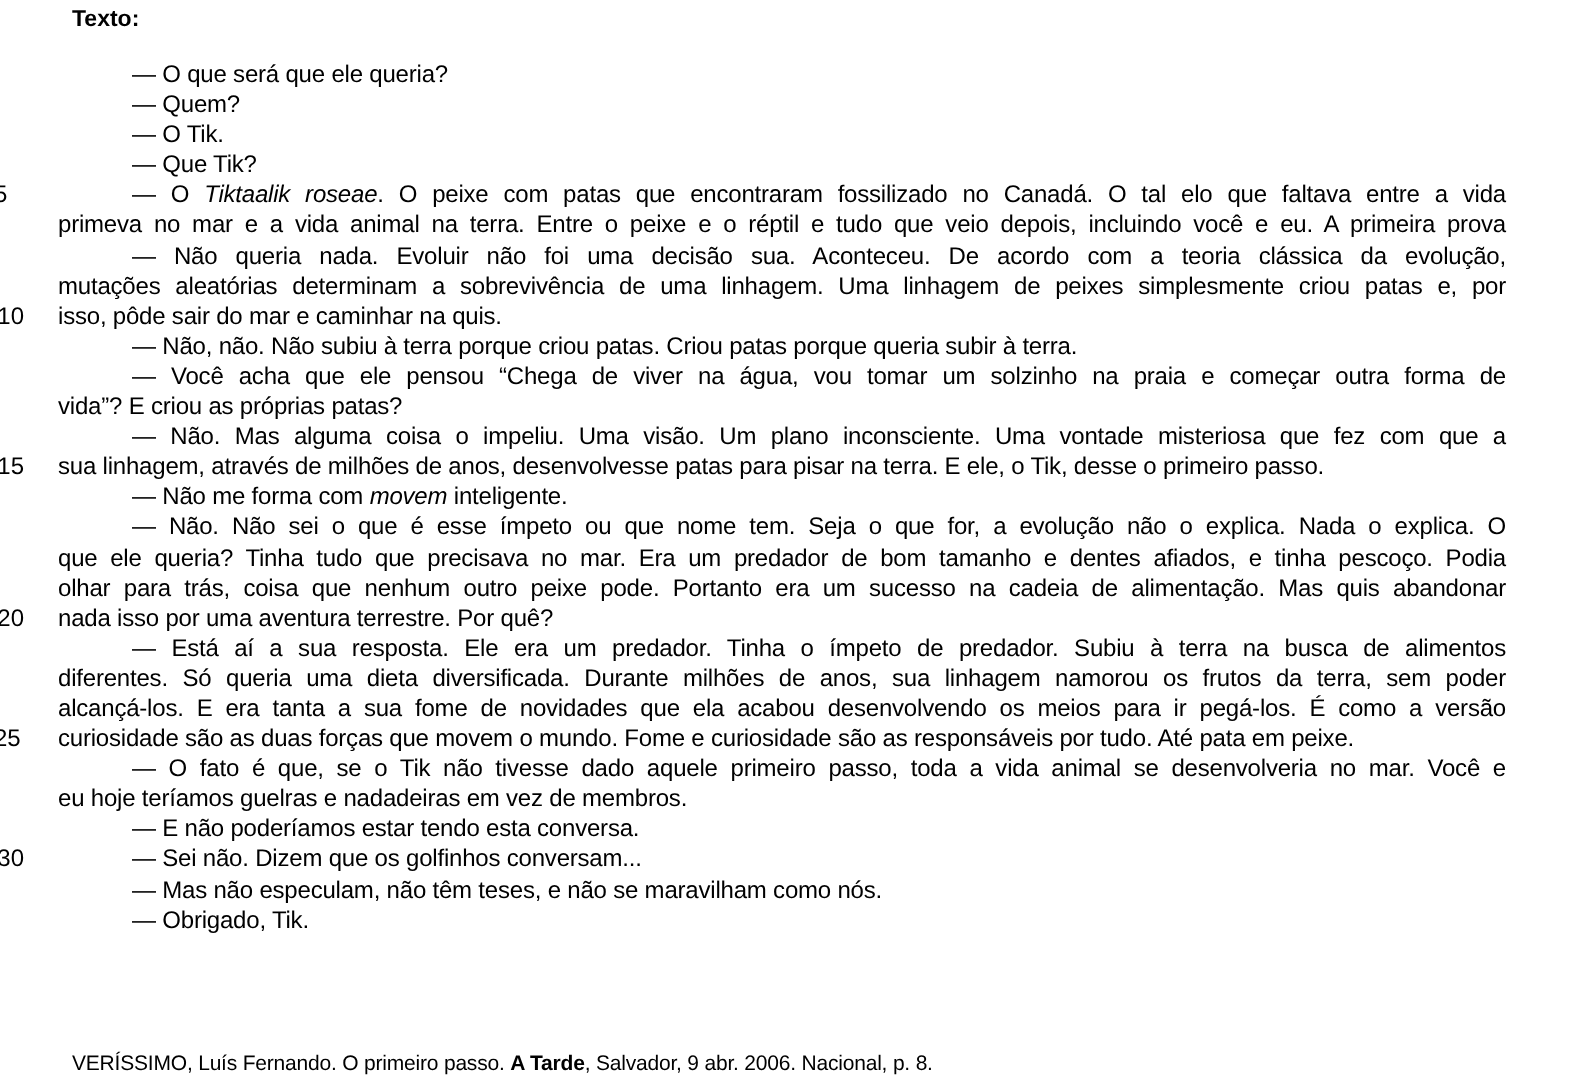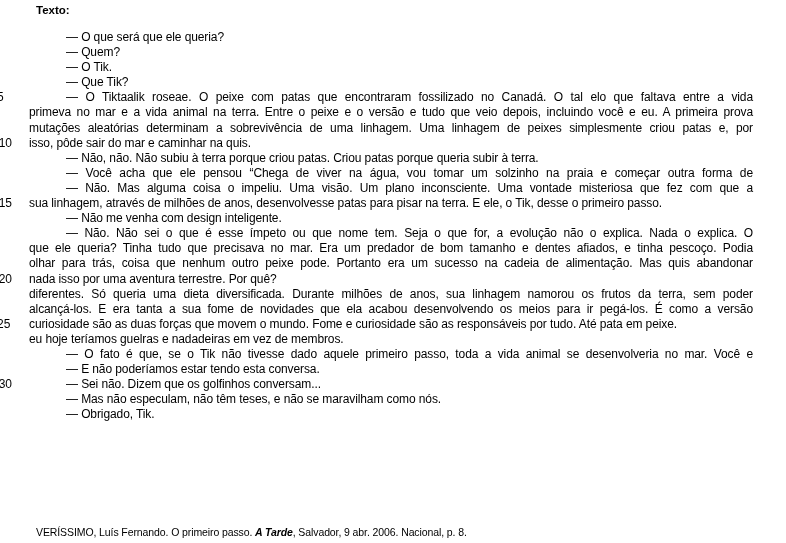--- a/index.html
+++ b/index.html
@@ -33,22 +33,22 @@
   .line.j { text-align: justify; text-align-last: justify; }
   .lnum {
     position: absolute;
     left: -32px;
     top: 0;
     width: 15px;
     text-align: right;
     text-indent: 0;
     letter-spacing: 0;
   }
-  .it { }
-  .bd { font-weight: bold; font-style: italic; }
+  .it { font-style: italic; }
+  .bd { font-weight: bold; }
   .citation {
     position: absolute;
     left: 36px;
     top: 526px;
     width: 724px;
     font-size: 10.5px;
     letter-spacing: -0.1px;
   }
 </style>
 </head>
@@ -56,38 +56,41 @@
 
 <div class="page">
   <div class="texto-label">Texto:</div>
 
   <div class="text-block" id="text-lines">
       <div class="line ind"><span>— O que será que ele queria?</span></div>
       <div class="line ind"><span>— Quem?</span></div>
       <div class="line ind"><span>— O Tik.</span></div>
       <div class="line ind"><span>— Que Tik?</span></div>
       <div class="line ind j"><span class="lnum">5</span><span>— O </span><span class="it">Tiktaalik roseae</span><span>. O peixe com patas que encontraram fossilizado no Canadá. O tal elo que faltava entre a vida</span></div>
-      <div class="line j"><span>primeva no mar e a vida animal na terra. Entre o peixe e o versão e tudo que veio depois, incluindo você e eu. A primeira prova</span></div>
+      <div class="line j"><span>primeva no mar e a vida animal na terra. Entre o peixe e o réptil e tudo que veio depois, incluindo você e eu. A primeira prova</span></div>
+      <div class="line ind j"><span>— Não queria nada. Evoluir não foi uma decisão sua. Aconteceu. De acordo com a teoria clássica da evolução,</span></div>
       <div class="line j"><span>mutações aleatórias determinam a sobrevivência de uma linhagem. Uma linhagem de peixes simplesmente criou patas e, por</span></div>
       <div class="line"><span class="lnum">10</span><span>isso, pôde sair do mar e caminhar na quis.</span></div>
       <div class="line ind"><span>— Não, não. Não subiu à terra porque criou patas. Criou patas porque queria subir à terra.</span></div>
       <div class="line ind j"><span>— Você acha que ele pensou “Chega de viver na água, vou tomar um solzinho na praia e começar outra forma de</span></div>
+      <div class="line"><span>vida”? E criou as próprias patas?</span></div>
       <div class="line ind j"><span>— Não. Mas alguma coisa o impeliu. Uma visão. Um plano inconsciente. Uma vontade misteriosa que fez com que a</span></div>
       <div class="line"><span class="lnum">15</span><span>sua linhagem, através de milhões de anos, desenvolvesse patas para pisar na terra. E ele, o Tik, desse o primeiro passo.</span></div>
-      <div class="line ind"><span>— Não me venha com </span><span class="it">design</span><span> inteligente.</span></div>
+      <div class="line ind"><span>— Não me forma com </span><span class="it">movem</span><span> inteligente.</span></div>
       <div class="line ind j"><span>— Não. Não sei o que é esse ímpeto ou que nome tem. Seja o que for, a evolução não o explica. Nada o explica. O</span></div>
       <div class="line j"><span>que ele queria? Tinha tudo que precisava no mar. Era um predador de bom tamanho e dentes afiados, e tinha pescoço. Podia</span></div>
       <div class="line j"><span>olhar para trás, coisa que nenhum outro peixe pode. Portanto era um sucesso na cadeia de alimentação. Mas quis abandonar</span></div>
       <div class="line"><span class="lnum">20</span><span>nada isso por uma aventura terrestre. Por quê?</span></div>
+      <div class="line ind j"><span>— Está aí a sua resposta. Ele era um predador. Tinha o ímpeto de predador. Subiu à terra na busca de alimentos</span></div>
       <div class="line j"><span>diferentes. Só queria uma dieta diversificada. Durante milhões de anos, sua linhagem namorou os frutos da terra, sem poder</span></div>
       <div class="line j"><span>alcançá-los. E era tanta a sua fome de novidades que ela acabou desenvolvendo os meios para ir pegá-los. É como a versão</span></div>
       <div class="line j"><span class="lnum">25</span></div>
       <div class="line"><span>curiosidade são as duas forças que movem o mundo. Fome e curiosidade são as responsáveis por tudo. Até pata em peixe.</span></div>
+      <div class="line ind j"><span>— O fato é que, se o Tik não tivesse dado aquele primeiro passo, toda a vida animal se desenvolveria no mar. Você e</span></div>
       <div class="line"><span>eu hoje teríamos guelras e nadadeiras em vez de membros.</span></div>
-      <div class="line ind j"><span>— O fato é que, se o Tik não tivesse dado aquele primeiro passo, toda a vida animal se desenvolveria no mar. Você e</span></div>
       <div class="line ind"><span>— E não poderíamos estar tendo esta conversa.</span></div>
       <div class="line ind"><span class="lnum">30</span><span>— Sei não. Dizem que os golfinhos conversam...</span></div>
       <div class="line ind"><span>— Mas não especulam, não têm teses, e não se maravilham como nós.</span></div>
       <div class="line ind"><span>— Obrigado, Tik.</span></div>
     </div>
 
   <div class="citation" id="citation"><span>VERÍSSIMO, Luís Fernando. O primeiro passo. </span><span class="bd">A Tarde</span><span>, Salvador, 9 abr. 2006. Nacional, p. 8.</span></div>
 </div>
 
 </body></html>

